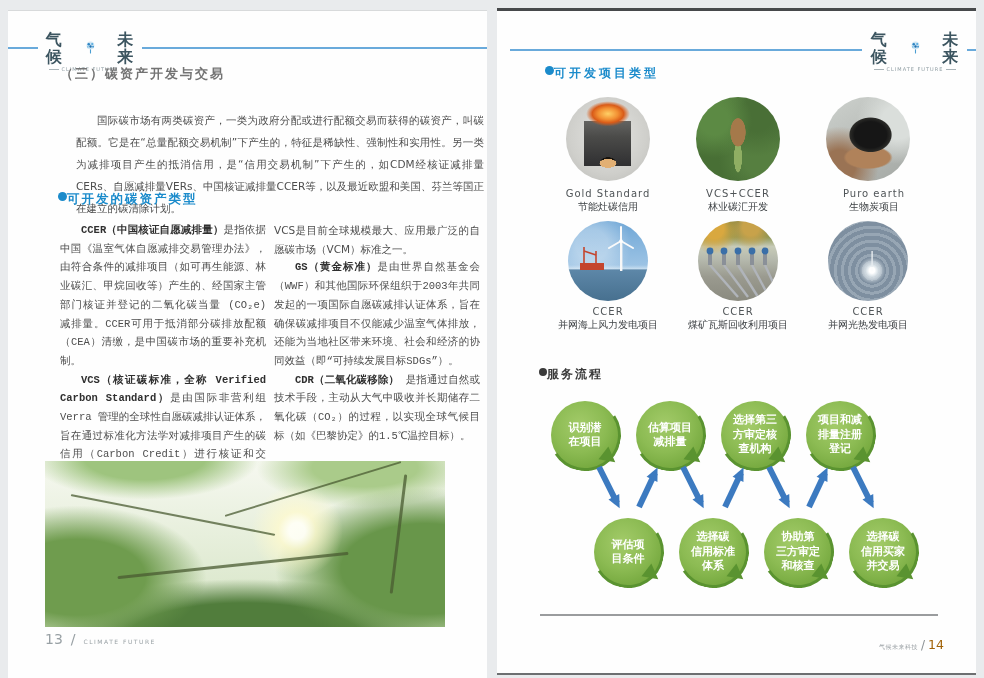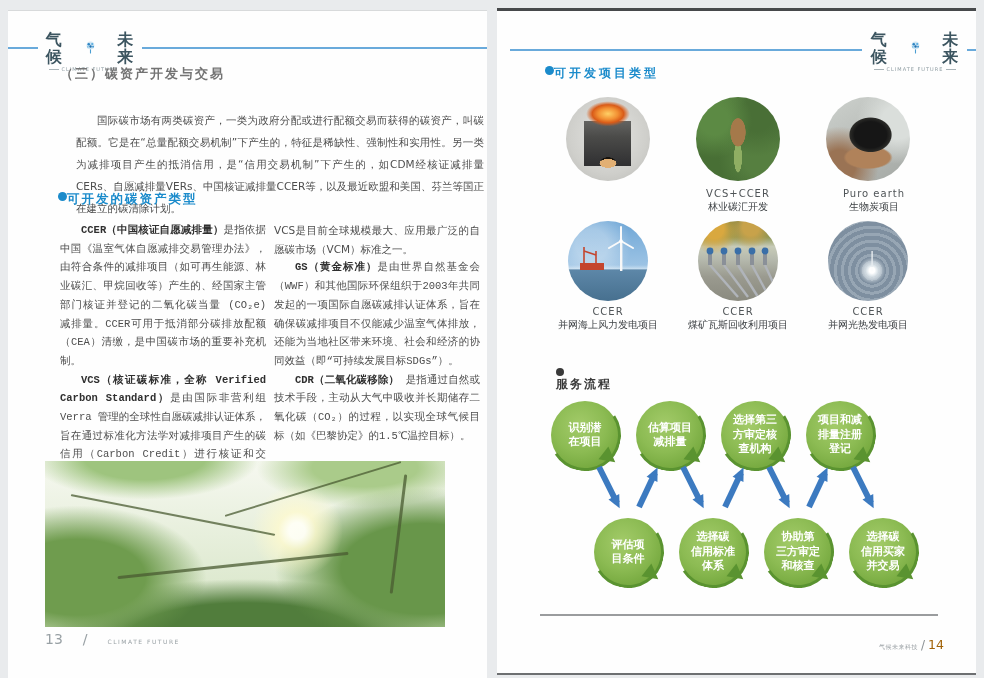--- a/index.html
+++ b/index.html
@@ -49,27 +49,27 @@
       radial-gradient(ellipse 60% 45% at 50% 108%, #517d3c 0 50%, rgba(81,125,60,0) 82%),
       radial-gradient(ellipse 40% 35% at 25% -2%, #9ec47e 0 38%, rgba(158,196,126,0) 72%),
       radial-gradient(ellipse 40% 35% at 80% 4%, #aacb8a 0 33%, rgba(170,203,138,0) 68%),
       linear-gradient(180deg,#f6f8f0 0%,#e7efdc 45%,#d5e4c4 100%);}
   .branch{position:absolute;background:#495b32;opacity:.75;border-radius:2px;}
   .b1{left:6%;top:32%;width:52%;height:2px;transform:rotate(11deg);}
   .b2{left:44%;top:16%;width:46%;height:2px;transform:rotate(-17deg);}
   .b3{left:18%;top:62%;width:58%;height:3px;transform:rotate(-6deg);}
   .b4{left:88%;top:8%;width:3px;height:72%;transform:rotate(7deg);}
 
-  .l-footer{position:absolute;left:37px;top:620px;display:flex;align-items:baseline;gap:20px;color:#99a1a5;}
+  .l-footer{position:absolute;left:37px;top:620px;display:flex;align-items:baseline;gap:8px;color:#99a1a5;}
   .l-footer .num{font-size:14px;} .l-footer .sl{font-size:14px;}
   .l-footer .lbl{font-size:6px;letter-spacing:1.5px;}
 
   
   #r-sec1{left:48px;top:54px;}
-  #r-sec2{left:59px;top:355px;flex-direction:column;}
+  #r-sec2{left:42px;top:355px;}
   #r-sec2 .dot{background:#3a3a3a;width:8px;height:8px;margin-top:2px;}
   #r-sec2 .txt{color:#3a3a3a;letter-spacing:2px;font-size:12px;}
   #r-sec1 .txt{letter-spacing:3px;font-size:12px;}
 
   .proj-img{position:absolute;border-radius:50%;overflow:hidden;}
   .proj-lbl{position:absolute;text-align:center;}
   .proj-lbl .en{font-size:10px;color:#4f5457;letter-spacing:1px;line-height:13px;}
   .proj-lbl .cn{font-size:10px;color:#3f4346;line-height:14px;}
 
   .r1{top:86px;width:84px;height:84px;}
@@ -272,20 +272,24 @@
       </g>
     </svg>
   </div>
   <div class="proj-img r2" id="pi6">
     <svg class="pi-svg" viewBox="0 0 80 80">
       <rect x="43.4" y="30" width="1.4" height="20" fill="#e8edf1"></rect>
       <circle cx="44" cy="49" r="3" fill="#ffffff" opacity="0.9"></circle>
     </svg>
   </div>
 
+  <div class="proj-lbl lr1" id="pl1">
+    <div class="en">Gold Standard</div>
+    <div class="cn">节能灶碳信用</div>
+  </div>
   <div class="proj-lbl lr1" id="pl2">
     <div class="en">VCS+CCER</div>
     <div class="cn">林业碳汇开发</div>
   </div>
   <div class="proj-lbl lr1" id="pl3">
     <div class="en">Puro earth</div>
     <div class="cn">生物炭项目</div>
   </div>
   <div class="proj-lbl lr2" id="pl4">
     <div class="en">CCER</div>

